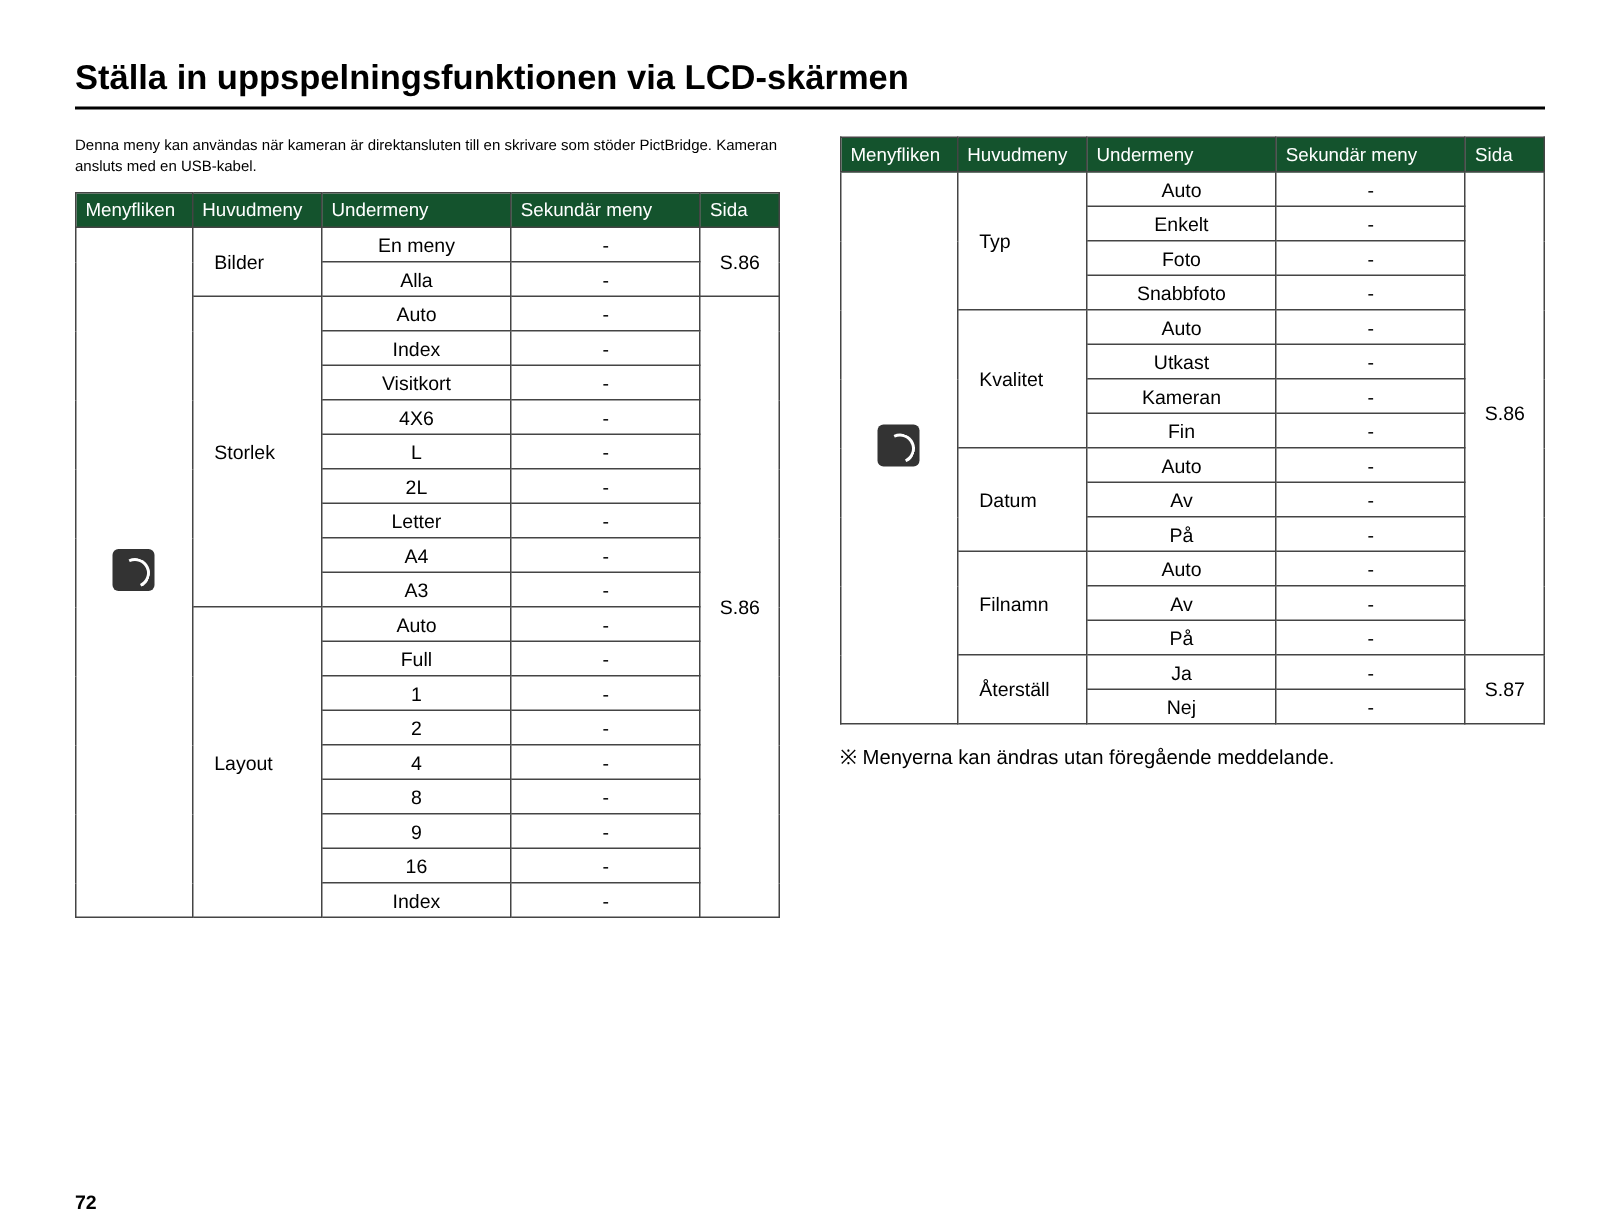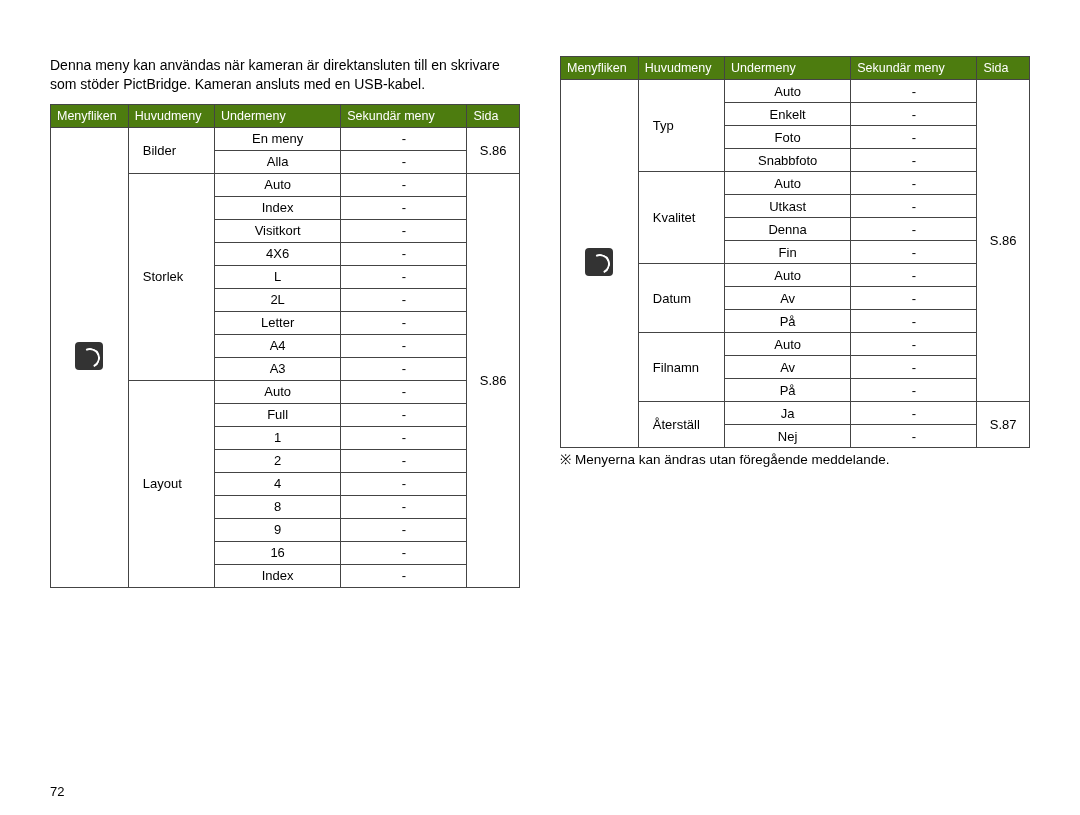--- a/index.html
+++ b/index.html
@@ -25,32 +25,32 @@
   .columns {
     display: flex;
     gap: 40px;
     margin-top: 18px;
   }
   .col {
     flex: 1;
     min-width: 0;
   }
   .intro {
-    font-size: 14px;
+    font-size: 10px;
     line-height: 1.35;
     margin: 0 0 10px 0;
   }
   table.menu {
     border-collapse: collapse;
     width: 100%;
     table-layout: fixed;
     font-size: 13px;
   }
   table.menu th {
-    background: #4d7c0f;
+    background: #14532d;
     color: #fff;
     font-weight: normal;
     text-align: left;
     padding: 4px 6px;
     border: 1px solid #444;
     font-size: 12.5px;
   }
   table.menu td {
     border: 1px solid #444;
     padding: 3px 6px;
@@ -78,41 +78,42 @@
     left: 5px; top: 6px;
     width: 16px; height: 16px;
     border: 2px solid #fff;
     border-radius: 50%;
     border-left-color: transparent;
     border-bottom-color: transparent;
     transform: rotate(20deg);
   }
   .footnote {
     font-size: 13.5px;
-    margin-top: 2px;
+    margin-top: 12px;
   }
   .pagenum {
     position: absolute;
     left: 50px;
-    bottom: 16px;
+    bottom: 6px;
     font-size: 13px;
-    font-weight: normal;
+    font-weight: bold;
     text-align: center;
   }
   
   .c-tab  { width: 74px; }
   .c-main { width: 82px; }
   .c-sub  { width: 120px; }
   .c-sec  { width: 120px; }
   .c-page { width: 50px; }
 </style>
 </head>
 <body>
 
 <div class="page">
+  <h1>Ställa in uppspelningsfunktionen via LCD-skärmen</h1>
 
   <div class="columns">
 
     <div class="col">
       <p class="intro">Denna meny kan användas när kameran är direktansluten till en skrivare som stöder PictBridge. Kameran ansluts med en USB-kabel.</p>
 
       <table class="menu">
         <colgroup>
           <col class="c-tab">
             <col class="c-main">
@@ -270,21 +271,21 @@
           <tr>
             <td class="left" rowspan="4">Kvalitet</td>
             <td>Auto</td>
             <td>-</td>
           </tr>
           <tr>
               <td>Utkast</td>
               <td>-</td>
             </tr>
           <tr>
-              <td>Denna</td>
+              <td>Kameran</td>
               <td>-</td>
             </tr>
           <tr>
               <td>Fin</td>
               <td>-</td>
             </tr>
 
           <tr>
             <td class="left" rowspan="3">Datum</td>
             <td>Auto</td>

